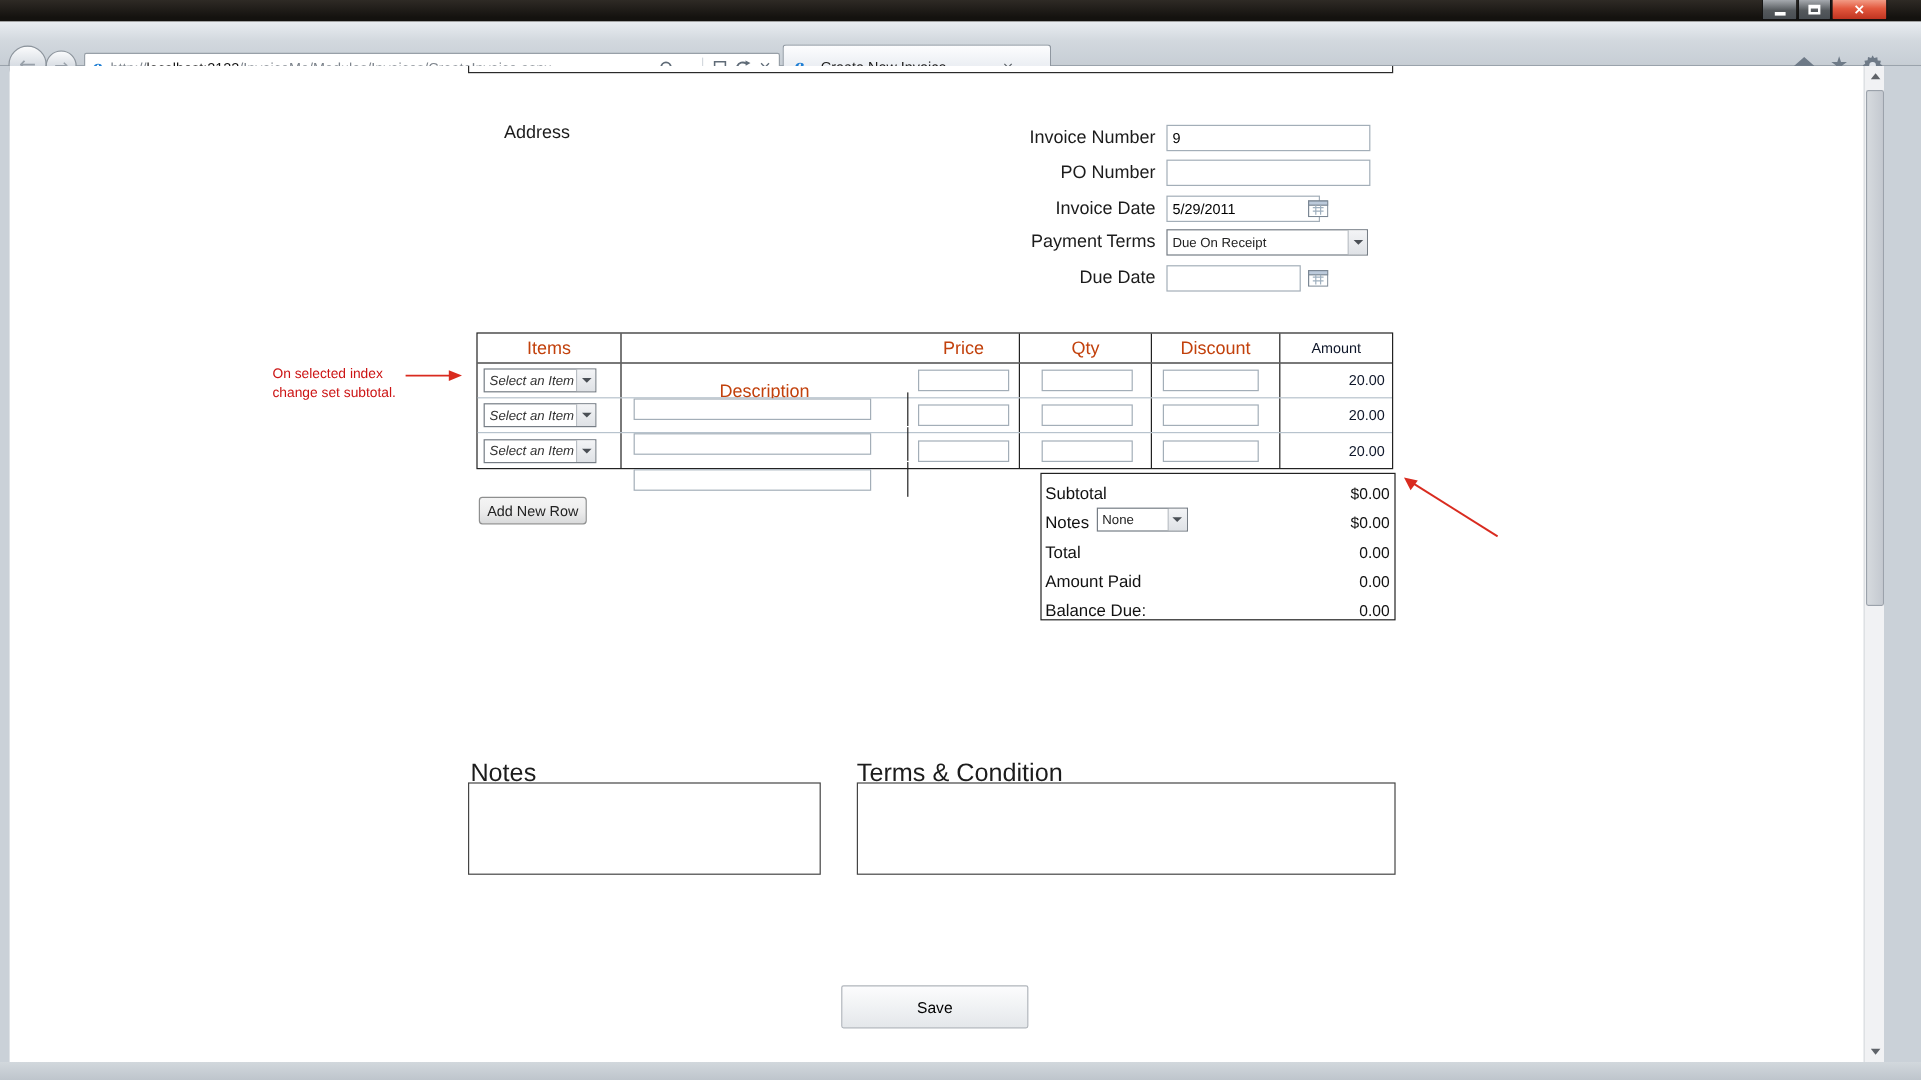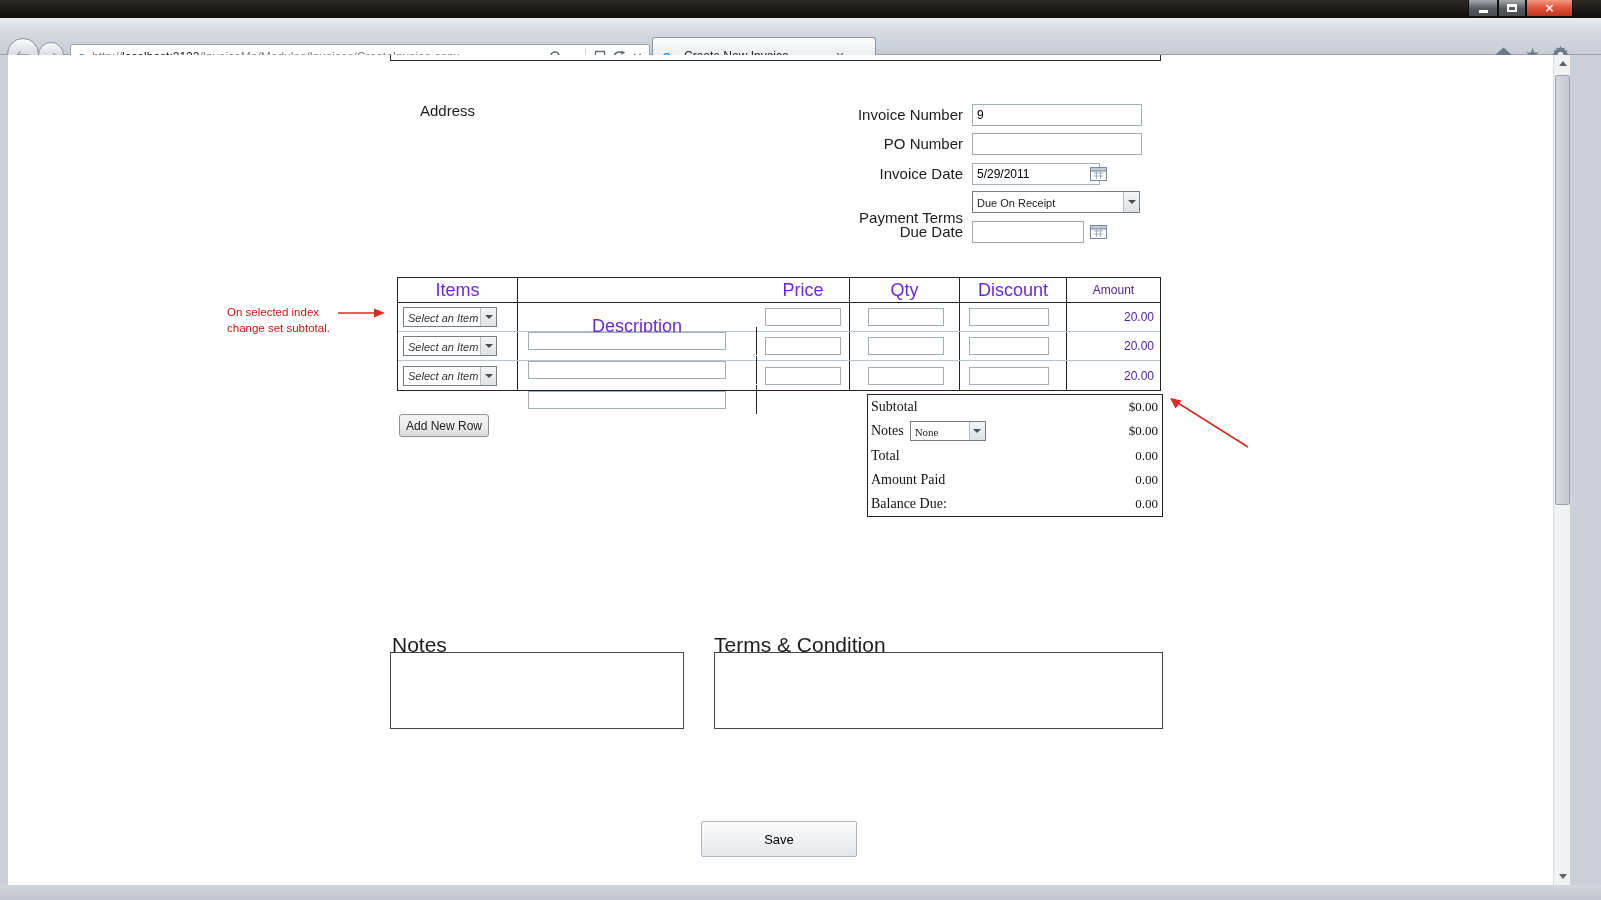--- a/index.html
+++ b/index.html
@@ -79,41 +79,41 @@
   .sel { position:absolute; background:#fff; border:1px solid #767d85; display:flex; align-items:stretch; }
   .sel-text { flex:1; padding:1px 4px 0; font-size:11px; color:#222; display:flex; align-items:center; overflow:hidden; white-space:nowrap; }
   .sel-arrow { width:16px; background:linear-gradient(180deg,#f3f4f6,#dfe2e6);
     border-left:1px solid #b9bec4; display:flex; align-items:center; justify-content:center; }
   .sel-arrow .caret-down { border-top-color:#4a4f55; }
 
   .cal-icon { position:absolute; left:1082px; }
 
   .itable { position:absolute; left:389px; top:222px; width:764px; border:1px solid #222; background:#fff; }
   .ithead { display:flex; height:25px; border-bottom:1px solid #222; }
-  .ith { display:flex; align-items:center; justify-content:center; font-size:18px; color:#6d28d9;
+  .ith { display:flex; align-items:center; justify-content:center; font-size:15px; color:#c2410c;
     border-right:1px solid #222; }
   .itr { display:flex; height:29px; border-bottom:1px solid #b7c3cd; align-items:center; }
   .itr:last-child { border-bottom:none; }
   .itd { height:100%; display:flex; align-items:center; border-right:1px solid #222; }
   .c1 { width:120px; } .c2 { width:239px;margin-top:48px; } .c3 { width:93px; } .c4 { width:110px; } .c5 { width:107px; }
-  .c6 { flex:1; border-right:none; justify-content:flex-end; padding-right:6px; font-size:12px; color:#4c1d95; }
+  .c6 { flex:1; border-right:none; justify-content:flex-end; padding-right:6px; font-size:12px; color:#0f172a; }
   .row-input { height:18px; border:1px solid #a3aeb8; font:12px "Liberation Sans", sans-serif; padding:0 3px; background:#fff; }
   .sel-item { position:static; margin-left:5px; width:94px; height:20px; }
   .sel-item .sel-text { font-style:italic; color:#333; }
 
   .note-red { position:absolute; left:219px; top:250px; width:118px; font-size:11.5px; color:#cc1414; line-height:1.35; }
 
   .btn { border:1px solid #8e8f8f; border-radius:3px; color:#222;
     background:linear-gradient(180deg,#f4f4f4,#ececec 55%,#d9dadb);
     display:flex; align-items:center; justify-content:center; }
   .add-row-btn { position:absolute; left:391px; top:359px; width:90px; height:23px; font-size:12px; }
 
   .summary { position:absolute; left:859px; top:339px; width:296px; height:123px;
     border:1px solid #222; background:#fff; display:flex; flex-direction:column; }
-  .srow { flex:1; display:flex; align-items:center; padding:0 4px 0 3px;font-family:Liberation Serif, serif; }
+  .srow { flex:1; display:flex; align-items:flex-end; padding:0 4px 0 3px; }
   .s-label { font-size:14px; color:#111; white-space:nowrap; }
   .s-value { margin-left:auto; font-size:13px; color:#111; }
   .sel-tax { position:static; margin-left:6px; width:76px; height:20px; }
 
   .sec-label { position:absolute; font-size:21px; color:#1c1c1c; }
   .ta { position:absolute; border:1px solid #454545; background:#fff; resize:none;
     font:12px "Liberation Sans", sans-serif; padding:3px; }
   .notes-ta { left:382px; top:597px; width:294px; height:77px; }
   .terms-ta { left:706px; top:597px; width:449px; height:77px; }
 
@@ -202,21 +202,21 @@
     <input class="f-input" style="top: 78px; width: 170px;" value="">
 
     <div class="f-label" style="top:110px">Invoice Date</div>
     <input class="f-input" style="top: 108px; width: 128px;" value="5/29/2011">
     <svg class="cal-icon" style="top:111px" width="17" height="15" viewBox="0 0 17 15">
         <rect x="0.5" y="1.5" width="16" height="13" fill="#fff" stroke="#7b8794"></rect>
         <rect x="0.5" y="1.5" width="16" height="3.5" fill="#bccadb" stroke="#7b8794"></rect>
         <path d="M4 7h9 M4 10h9 M6.5 5v8 M10.5 5v8" stroke="#9fb0bf" fill="none"></path>
       </svg>
 
-    <div class="f-label" style="top:154px">Payment Terms</div>
+    <div class="f-label" style="top:138px">Payment Terms</div>
     <div class="sel" style="left:964px;top:136px;width:168px;height:22px">
       <span class="sel-text">Due On Receipt</span>
       <span class="sel-arrow">
           <span class="caret-down"></span>
         </span>
     </div>
 
     <div class="f-label" style="top:168px">Due Date</div>
     <input class="f-input" style="top: 166px; width: 112px;" value="">
     <svg class="cal-icon" style="top:169px" width="17" height="15" viewBox="0 0 17 15">

